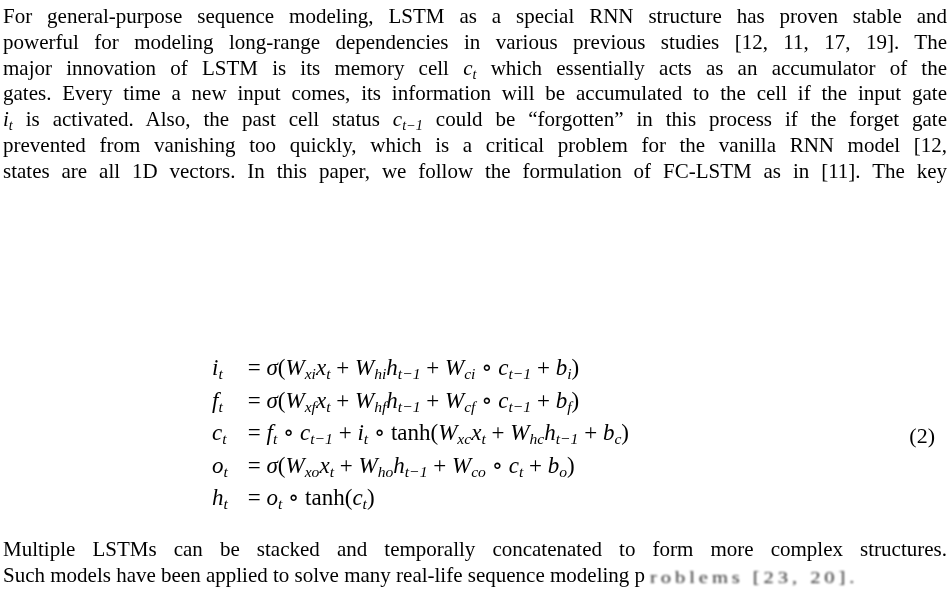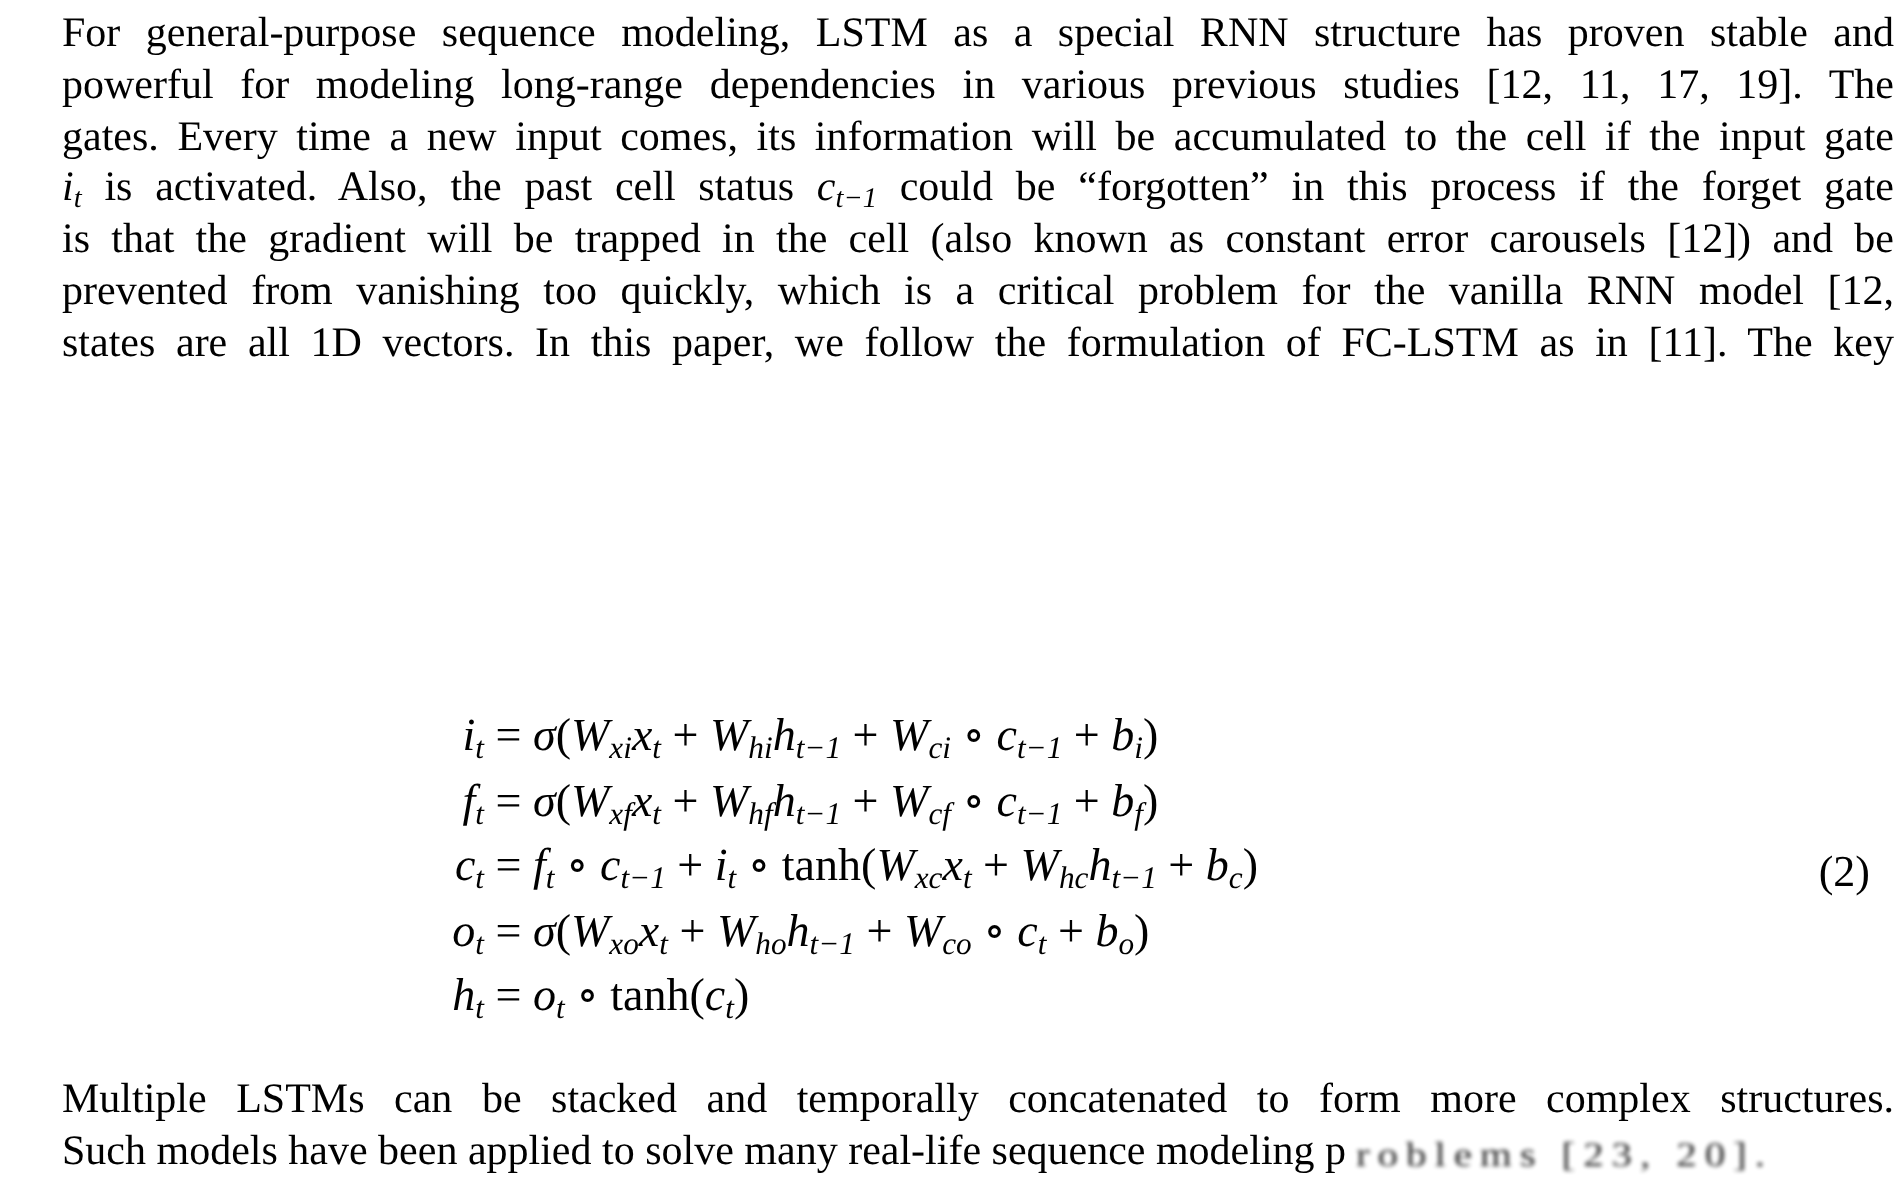--- a/index.html
+++ b/index.html
@@ -21,21 +21,20 @@
     font-size: 21px;
   }
   #para1 { top: 4px; }
   #para2 { top: 537px; }
   .tl {
     height: 25.8px;
     line-height: 25.8px;
     text-align: justify;
     text-align-last: justify;
     overflow: hidden;
-    margin-left: 28px;
   }
   .tl.last {
     text-align: left;
     text-align-last: left;
   }
   .mv { font-style: italic; }
   sub {
     font-size: 68%;
     font-style: italic;
     line-height: 0;
@@ -47,21 +46,20 @@
     font-size: 23px;
   }
   .eqrow {
     height: 32.5px;
     line-height: 32.5px;
     white-space: pre;
   }
   .lhs {
     display: inline-block;
     width: 30px;
-    text-align: right;
   }
   .mr { font-style: normal; white-space: pre; }
   .mg { font-style: italic; }
   .eqnum {
     position: absolute;
     right: 16px; top: 423px;
     font-size: 22px;
   }
   .degraded {
     display: inline-block;
@@ -72,23 +70,23 @@
     opacity: 0.85;
   }
 </style>
 </head>
 <body>
 
 <div class="page" style="background: rgb(255, 255, 255); color: rgb(0, 0, 0);">
   <div class="para" id="para1">
       <div class="tl">For general-purpose sequence modeling, LSTM as a special RNN structure has proven stable and</div>
       <div class="tl">powerful for modeling long-range dependencies in various previous studies [12, 11, 17, 19].  The</div>
+      <div class="tl">major innovation of LSTM is its memory cell <span class="mv">c<sub>t</sub></span> which essentially acts as an accumulator of the</div>
       <div class="tl">gates. Every time a new input comes, its information will be accumulated to the cell if the input gate</div>
       <div class="tl"><span class="mv">i<sub>t</sub></span> is activated.  Also, the past cell status <span class="mv">c<sub>t−1</sub></span> could be “forgotten” in this process if the forget gate</div>
-      <div class="tl">is that the gradient will be trapped in the cell (also known as constant error carousels [12]) and be</div>
       <div class="tl">prevented from vanishing too quickly, which is a critical problem for the vanilla RNN model [12,</div>
       <div class="tl">states are all 1D vectors.  In this paper, we follow the formulation of FC-LSTM as in [11].  The key</div>
     </div>
   <div class="eqs" id="eqs">
       <div class="eqrow"><span class="lhs"><span class="mv">i<sub>t</sub></span></span><span class="mr"> = </span><span class="mg">σ</span><span class="mr">(</span><span class="mv">W<sub>xi</sub></span><span class="mv">x<sub>t</sub></span><span class="mr"> + </span><span class="mv">W<sub>hi</sub></span><span class="mv">h<sub>t−1</sub></span><span class="mr"> + </span><span class="mv">W<sub>ci</sub></span><span class="mr"> ∘ </span><span class="mv">c<sub>t−1</sub></span><span class="mr"> + </span><span class="mv">b<sub>i</sub></span><span class="mr">)</span></div>
       <div class="eqrow"><span class="lhs"><span class="mv">f<sub>t</sub></span></span><span class="mr"> = </span><span class="mg">σ</span><span class="mr">(</span><span class="mv">W<sub>xf</sub></span><span class="mv">x<sub>t</sub></span><span class="mr"> + </span><span class="mv">W<sub>hf</sub></span><span class="mv">h<sub>t−1</sub></span><span class="mr"> + </span><span class="mv">W<sub>cf</sub></span><span class="mr"> ∘ </span><span class="mv">c<sub>t−1</sub></span><span class="mr"> + </span><span class="mv">b<sub>f</sub></span><span class="mr">)</span></div>
       <div class="eqrow"><span class="lhs"><span class="mv">c<sub>t</sub></span></span><span class="mr"> = </span><span class="mv">f<sub>t</sub></span><span class="mr"> ∘ </span><span class="mv">c<sub>t−1</sub></span><span class="mr"> + </span><span class="mv">i<sub>t</sub></span><span class="mr"> ∘ tanh(</span><span class="mv">W<sub>xc</sub></span><span class="mv">x<sub>t</sub></span><span class="mr"> + </span><span class="mv">W<sub>hc</sub></span><span class="mv">h<sub>t−1</sub></span><span class="mr"> + </span><span class="mv">b<sub>c</sub></span><span class="mr">)</span></div>
       <div class="eqrow"><span class="lhs"><span class="mv">o<sub>t</sub></span></span><span class="mr"> = </span><span class="mg">σ</span><span class="mr">(</span><span class="mv">W<sub>xo</sub></span><span class="mv">x<sub>t</sub></span><span class="mr"> + </span><span class="mv">W<sub>ho</sub></span><span class="mv">h<sub>t−1</sub></span><span class="mr"> + </span><span class="mv">W<sub>co</sub></span><span class="mr"> ∘ </span><span class="mv">c<sub>t</sub></span><span class="mr"> + </span><span class="mv">b<sub>o</sub></span><span class="mr">)</span></div>
       <div class="eqrow"><span class="lhs"><span class="mv">h<sub>t</sub></span></span><span class="mr"> = </span><span class="mv">o<sub>t</sub></span><span class="mr"> ∘ tanh(</span><span class="mv">c<sub>t</sub></span><span class="mr">)</span></div>
     </div>

